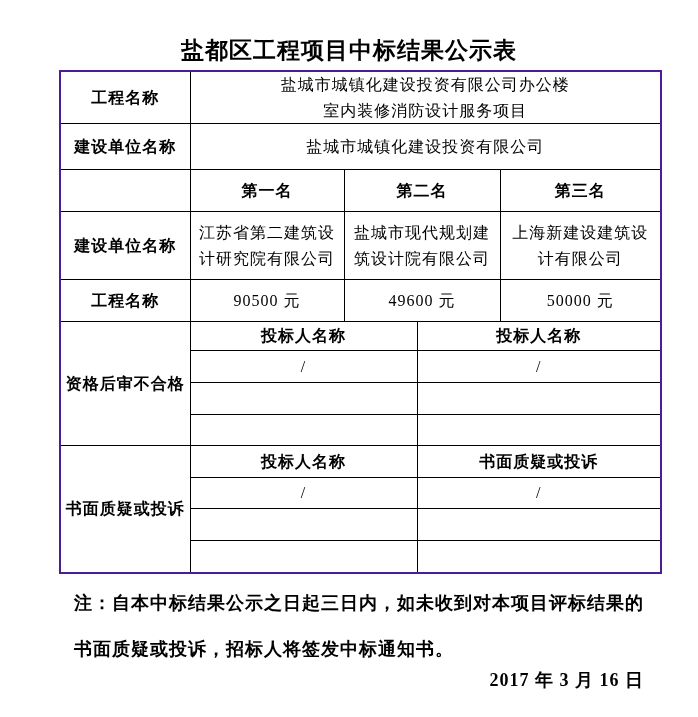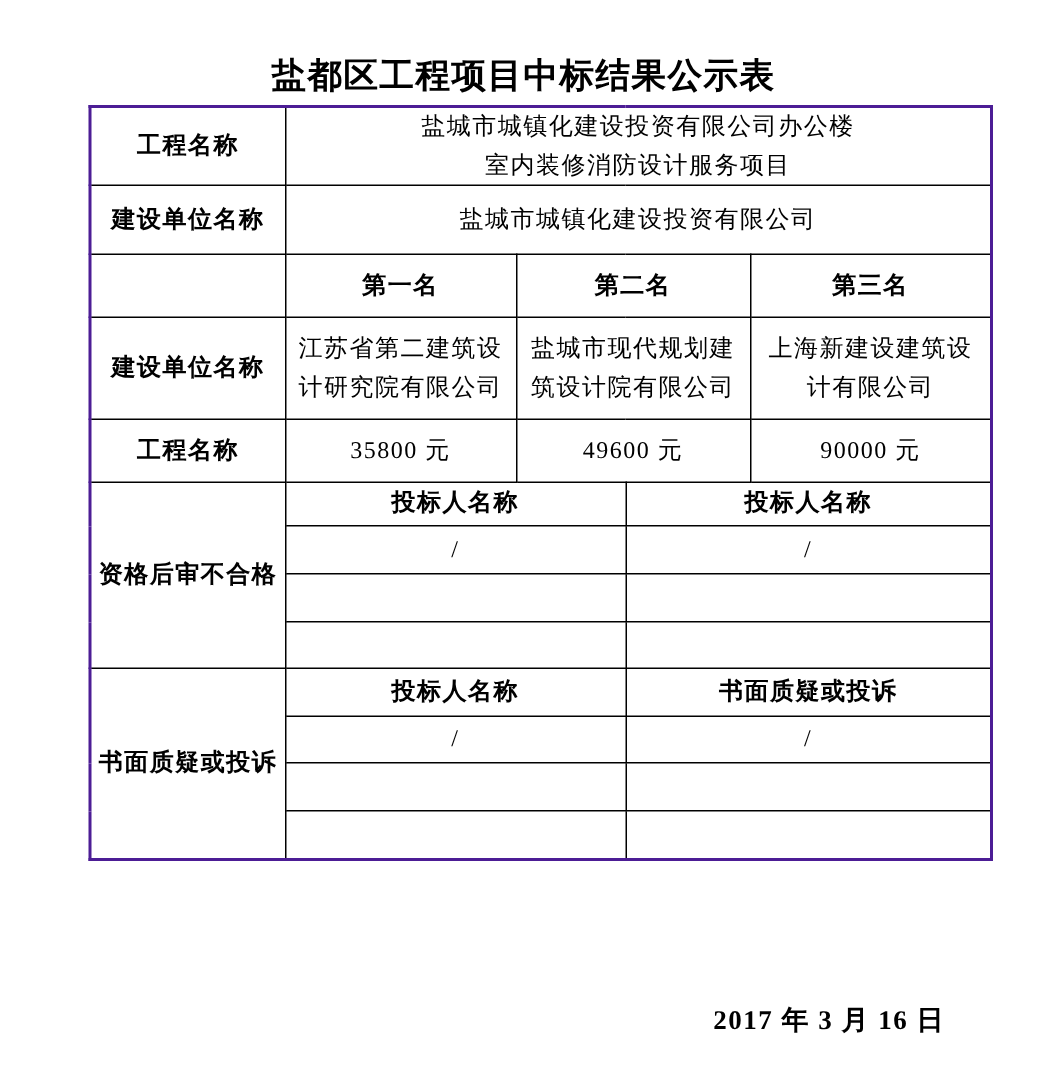--- a/index.html
+++ b/index.html
@@ -61,21 +61,21 @@
     top: 580px;
     font-size: 18px;
     font-weight: bold;
     letter-spacing: 1px;
     line-height: 46px;
     white-space: nowrap;
   }
   .doc-date {
     position: absolute;
     top: 668px;
-    right: 68px;
+    right: 54px;
     font-size: 18px;
     font-weight: bold;
     letter-spacing: 1px;
     line-height: 24px;
   }
 </style>
 </head>
 <body>
 
 <div class="page">
@@ -109,23 +109,23 @@
         <td class="hdr">第三名</td>
       </tr>
       <tr style="height:68px">
         <td class="lbl">建设单位名称</td>
         <td>江苏省第二建筑设计研究院有限公司</td>
         <td colspan="2">盐城市现代规划建筑设计院有限公司</td>
         <td>上海新建设建筑设计有限公司</td>
       </tr>
       <tr style="height:42px">
         <td class="lbl">工程名称</td>
-        <td>35800 元</td>
+        <td>90500 元</td>
         <td colspan="2">49600 元</td>
-        <td>90000 元</td>
+        <td>50000 元</td>
       </tr>
 
       <tr style="height:29px">
         <td class="lbl" rowspan="4">资格后审不合格</td>
         <td class="hdr" colspan="2">投标人名称</td>
         <td class="hdr" colspan="2">投标人名称</td>
       </tr>
       <tr style="height:32px">
         <td colspan="2">/</td>
         <td colspan="2">/</td>
@@ -153,17 +153,19 @@
         <td colspan="2"></td>
       </tr>
       <tr style="height:32px">
         <td colspan="2"></td>
         <td colspan="2"></td>
       </tr>
     </tbody>
   </table>
 
   <div class="note">
+    <div>注：自本中标结果公示之日起三日内，如未收到对本项目评标结果的</div>
+    <div>书面质疑或投诉，招标人将签发中标通知书。</div>
   </div>
 
   <div class="doc-date">2017 年 3 月 16 日</div>
 
 </div>
 
 </body></html>

